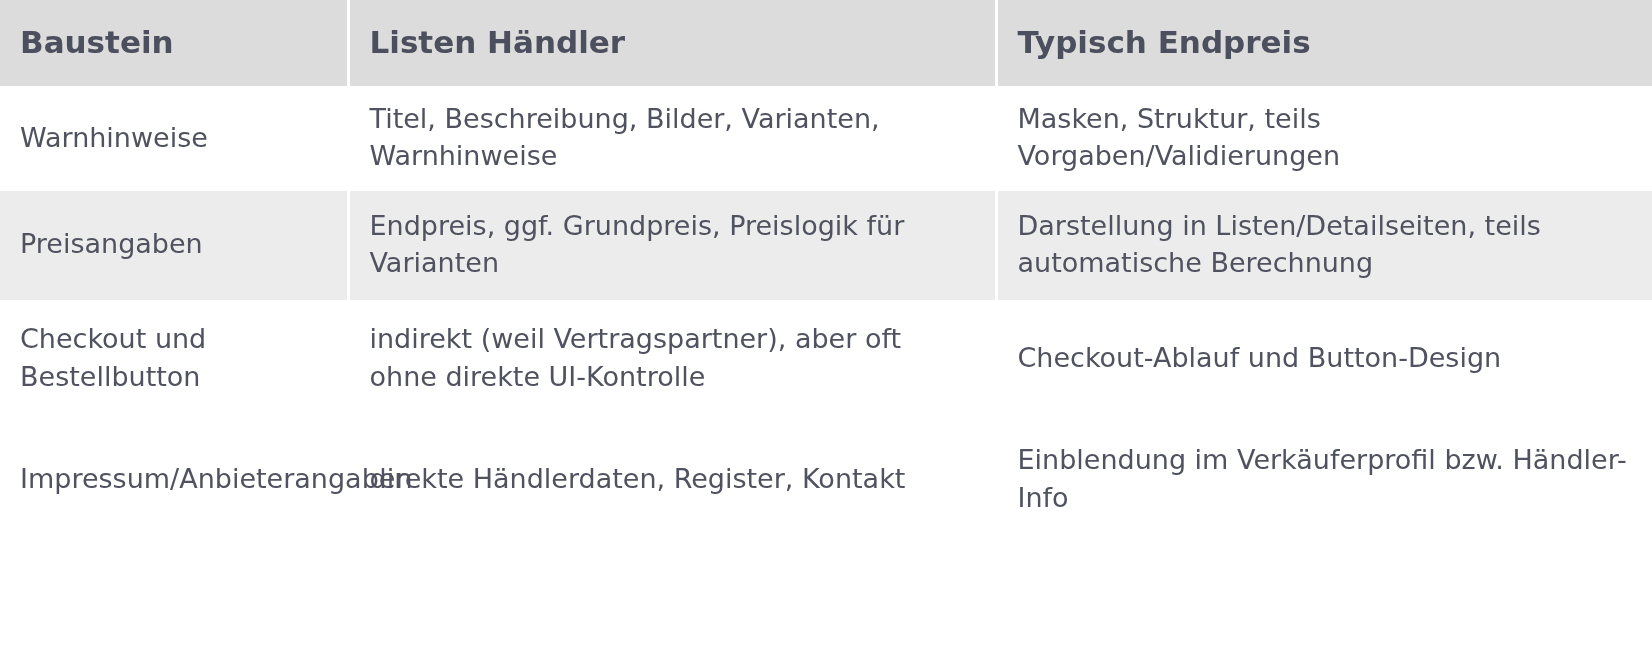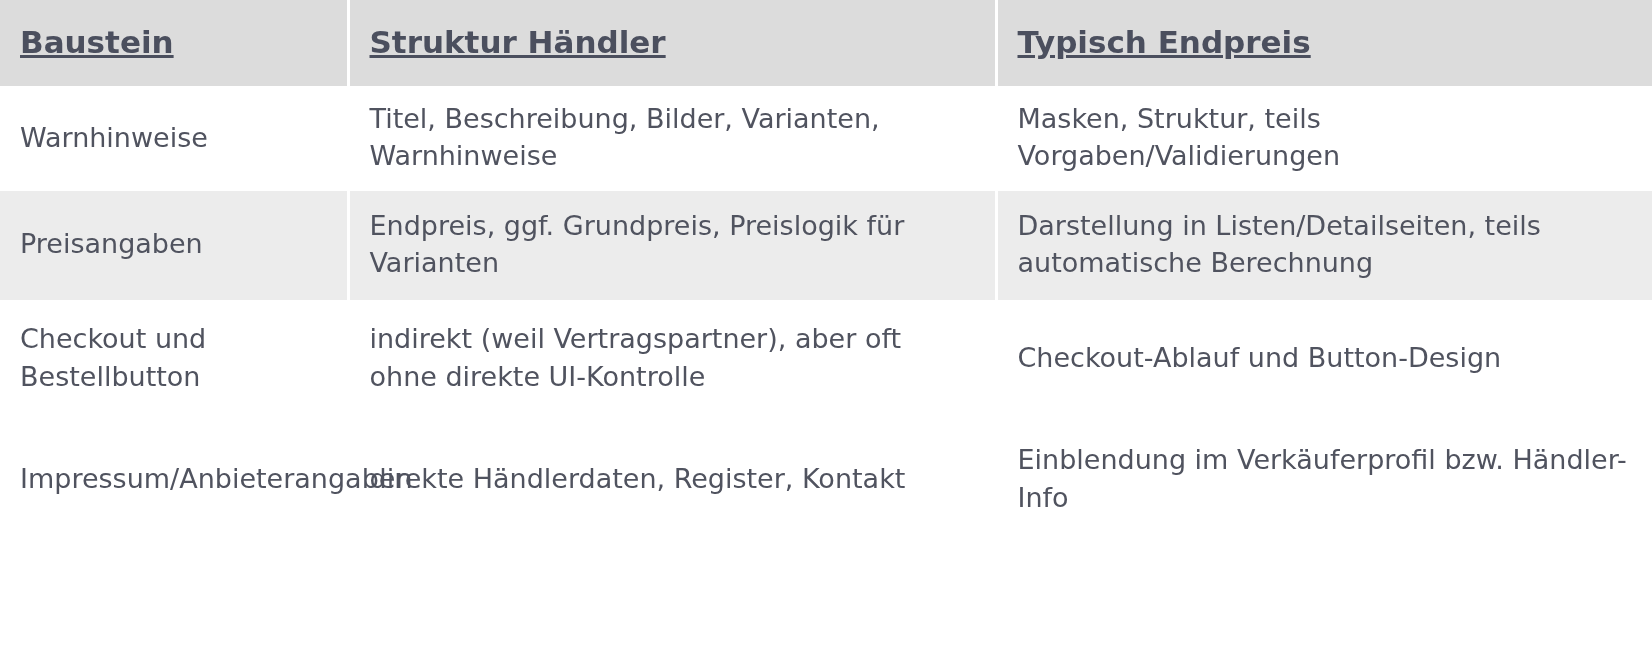--- a/index.html
+++ b/index.html
@@ -35,21 +35,20 @@
     color: #4b4f5e;
     font-size: 31px;
     font-weight: bold;
     text-align: left;
     padding: 17px 20px 20px 20px;
     height: 86px;
     box-sizing: border-box;
     vertical-align: middle;
     border-right: 3px solid #ffffff;
     white-space: nowrap;
-    text-decoration: underline;
   }
   thead th.last { border-right: none; }
 
   tbody td {
     font-size: 27px;
     line-height: 1.38;
     color: #50535f;
     padding: 14px 20px 16px 20px;
     vertical-align: middle;
     border-right: 3px solid #ffffff;
@@ -80,21 +79,21 @@
 <div class="table-wrap">
   <table class="comparison">
     <colgroup>
       <col class="c1">
       <col class="c2">
       <col class="c3">
     </colgroup>
     <thead>
       <tr>
         <th>Baustein</th>
-        <th>Struktur Händler</th>
+        <th>Listen Händler</th>
         <th class="last">Typisch Endpreis</th>
       </tr>
     </thead>
     <tbody>
       <tr class="plain r1">
         <td>
             <span class="cell-text">Warnhinweise</span>
           </td>
         <td>
             <span class="cell-text">Titel, Beschreibung, Bilder, Varianten, Warnhinweise</span>

